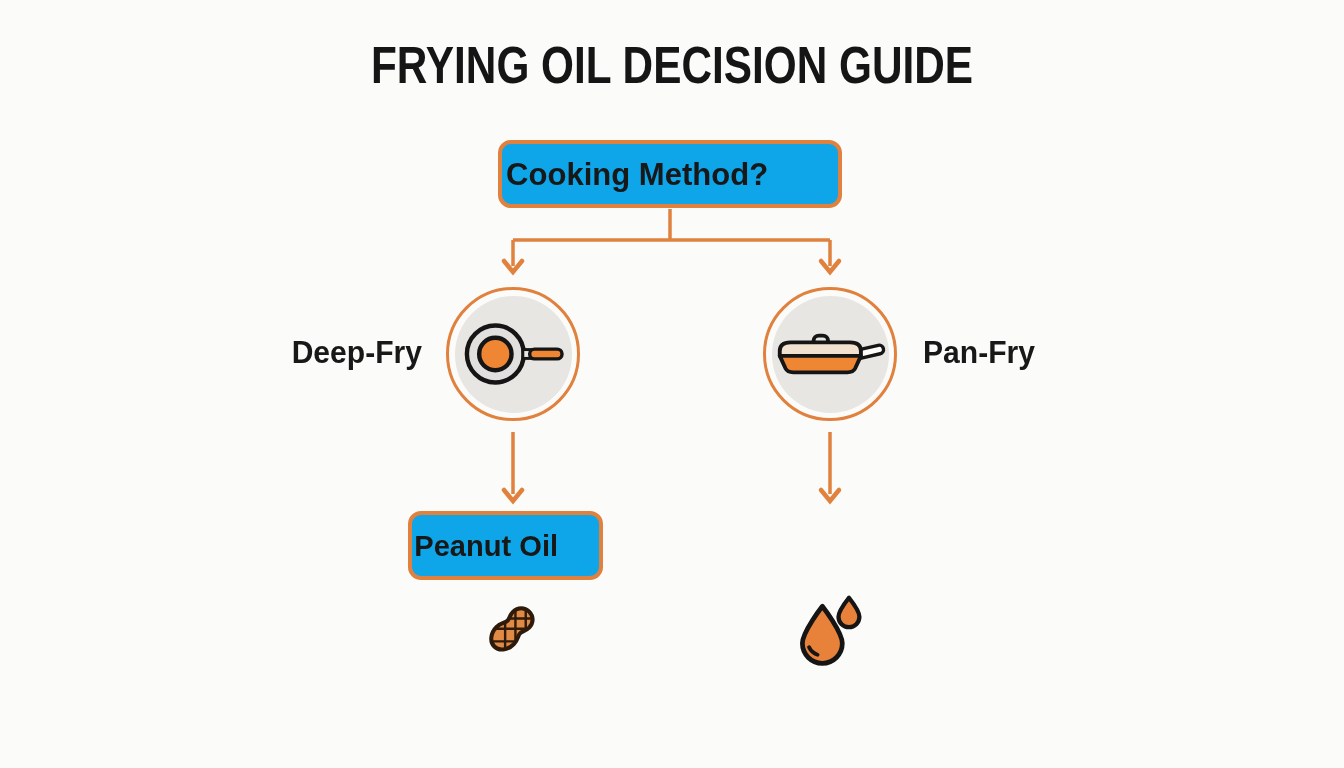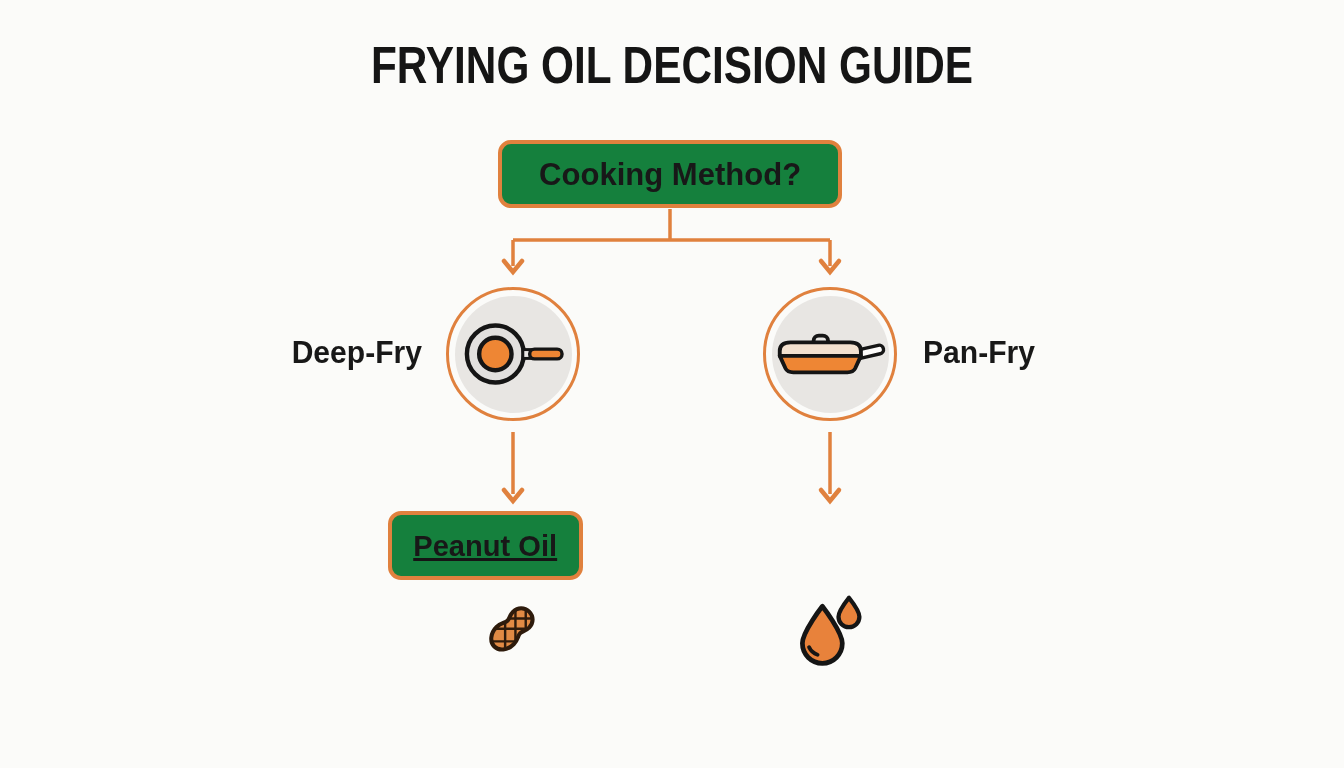--- a/index.html
+++ b/index.html
@@ -25,37 +25,36 @@
     letter-spacing: 0px;
     line-height: 1;
     color: #151515;
     transform: scaleX(0.83);
     transform-origin: 50% 50%;
     white-space: nowrap;
   }
   .node {
     position: absolute;
     box-sizing: border-box;
-    background: #15803d;
+    background: #0ea5e9;
     border: 4px solid #E0813E;
     border-radius: 13px;
     display: flex;
     align-items: center;
-    justify-content: center;
   }
   .node-label {
     font-weight: bold;
     color: #181818;
     white-space: nowrap;
     transform: scaleX(0.97);
   }
   .root-node { left: 498px; top: 140px; width: 344px; height: 68px; }
   .root-node .node-label { font-size: 32px; }
   .result-node { width: 195px; height: 69px; top: 511px; }
-  .result-left  { left: 388px; text-decoration: underline; }
+  .result-left  { left: 408px; }
   .result-right { left: 735px; }
   .result-node .node-label { font-size: 30px; }
 
   .connectors {
     position: absolute;
     left: 0; top: 0;
     pointer-events: none;
   }
 
   .method-circle {

